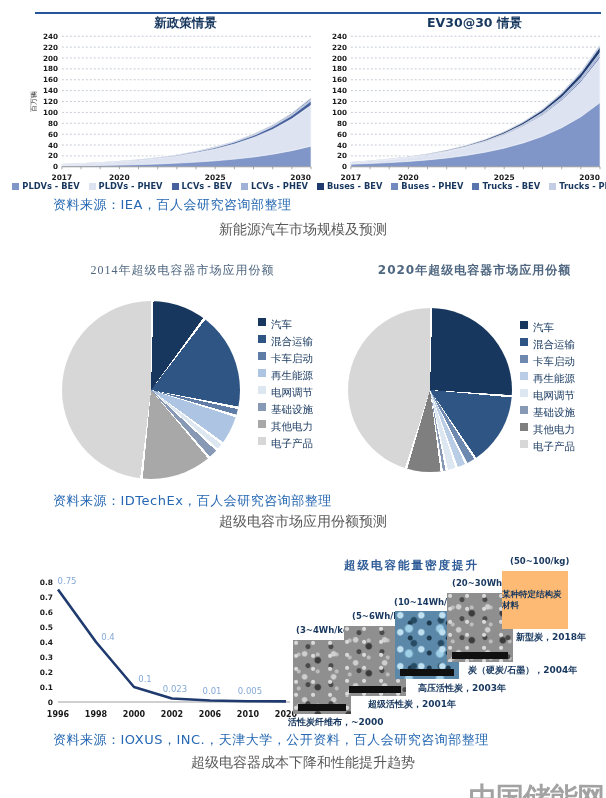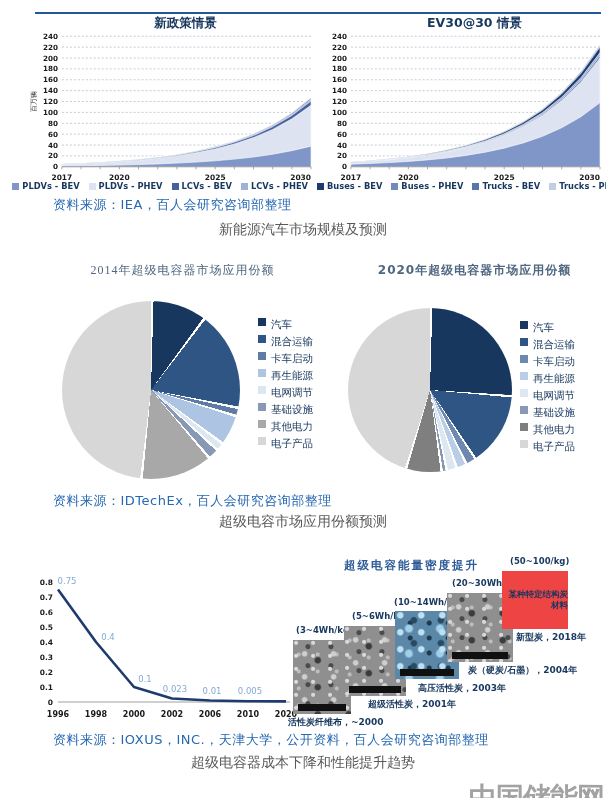--- a/index.html
+++ b/index.html
@@ -43,21 +43,21 @@
       radial-gradient(circle at 80% 75%,#3c3c3c 2.5px,rgba(0,0,0,0) 4px),
       radial-gradient(circle at 30% 85%,#bdbdbd 1.5px,rgba(0,0,0,0) 2.5px);
       background-size:17px 13px,23px 19px,29px 23px,31px 27px,19px 17px;}
   .sem-blue{background-color:#5b87a8;background-image:
       radial-gradient(circle at 25% 25%,#bfe0f0 2.5px,rgba(0,0,0,0) 4px),
       radial-gradient(circle at 70% 40%,#274b63 2.5px,rgba(0,0,0,0) 4px),
       radial-gradient(circle at 45% 70%,#9fd0e8 3px,rgba(0,0,0,0) 5px),
       radial-gradient(circle at 80% 80%,#1d3a4e 2px,rgba(0,0,0,0) 3px);
       background-size:21px 17px,27px 23px,31px 25px,19px 15px;}
   .sem-grey::after,.sem-blue::after{content:"";position:absolute;left:8%;right:8%;bottom:3px;height:7px;background:#101010;}
-  .plain-blue{background:#ef4444;display:flex;align-items:center;justify-content:center;text-align:right;}
+  .plain-blue{background:#fdba74;display:flex;align-items:center;justify-content:center;text-align:left;}
   .plain-blue .inner{font-size:8.5px;color:#17375e;font-weight:bold;line-height:1.35;}
   .energy{position:absolute;font-size:8.5px;color:#17375e;font-weight:bold;white-space:nowrap;}
   .dcap{position:absolute;font-size:9px;color:#17375e;font-weight:bold;white-space:nowrap;}
   .t1{left:5px;top:88px;width:58px;height:74px;}   .e1{left:8px;top:73px;}   .c1{left:0px;top:164px;}
   .t2{left:56px;top:74px;width:62px;height:70px;}  .e2{left:64px;top:59px;}  .c2{left:80px;top:146px;}
   .t3{left:107px;top:59px;width:64px;height:68px;} .e3{left:106px;top:45px;} .c3{left:130px;top:130px;}
   .t4{left:159px;top:41px;width:66px;height:69px;} .e4{left:164px;top:26px;} .c4{left:180px;top:112px;}
   .t5{left:214px;top:19px;width:66px;height:58px;} .e5{left:222px;top:4px;}  .c5{left:228px;top:79px;}
   .logo{position:absolute;right:2px;top:751px;display:flex;align-items:baseline;white-space:nowrap;}
   .logo-en{font-size:33px;font-weight:bold;color:#3a6db6;letter-spacing:-1px;

